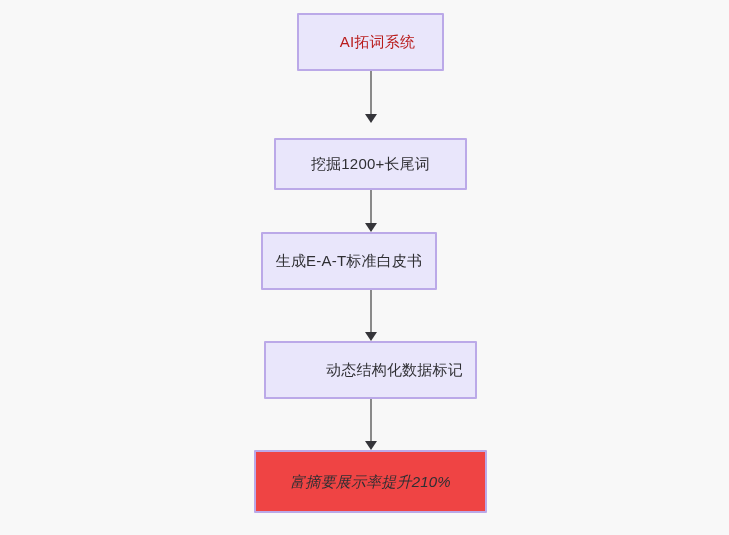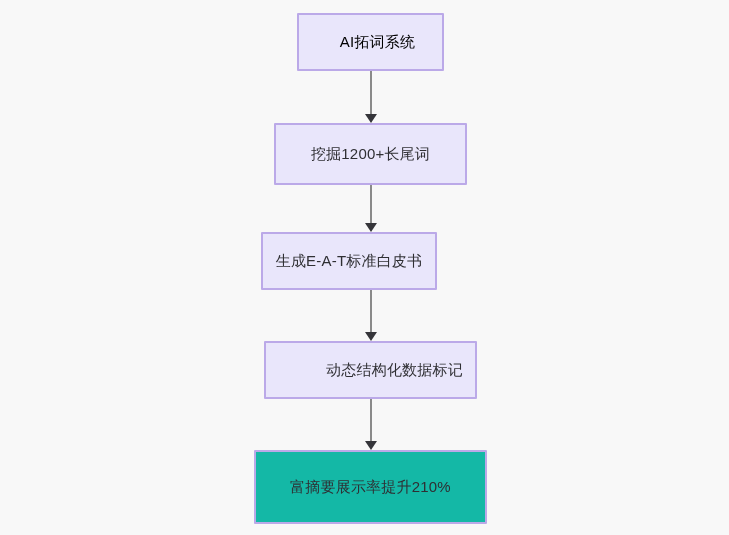--- a/index.html
+++ b/index.html
@@ -77,28 +77,28 @@
   <div class="edge" style="left: 365px; top: 290px; height: 51px;">
     <div class="edge-line" style="height: 43px; background: rgb(138, 138, 138);"></div>
     <div class="edge-arrow" style="top: 42px; border-top-color: rgb(53, 53, 58);"></div>
   </div>
   <div class="edge" style="left: 365px; top: 399px; height: 51px;">
     <div class="edge-line" style="height: 43px; background: rgb(138, 138, 138);"></div>
     <div class="edge-arrow" style="top: 42px; border-top-color: rgb(53, 53, 58);"></div>
   </div>
 
   <div class="node" style="left: 297px; top: 13px; width: 147px; height: 58px; background: rgb(233, 230, 251); border-color: rgb(187, 169, 232);">
-    <span class="node-label" style="color: #000000; margin-left: 14px;">AI拓词系统</span>
+    <span class="node-label" style="color: #b91c1c; margin-left: 14px;">AI拓词系统</span>
   </div>
-  <div class="node" style="left: 274px; top: 123px; width: 193px; height: 62px; background: rgb(233, 230, 251); border-color: rgb(187, 169, 232);">
+  <div class="node" style="left: 274px; top: 138px; width: 193px; height: 52px; background: rgb(233, 230, 251); border-color: rgb(187, 169, 232);">
     <span class="node-label" style="color: rgb(47, 47, 51);">挖掘1200+长尾词</span>
   </div>
   <div class="node" style="left: 261px; top: 232px; width: 176px; height: 58px; background: rgb(233, 230, 251); border-color: rgb(187, 169, 232);">
     <span class="node-label" style="color: rgb(47, 47, 51);">生成E-A-T标准白皮书</span>
   </div>
   <div class="node" style="left: 264px; top: 341px; width: 213px; height: 58px; background: rgb(233, 230, 251); border-color: rgb(187, 169, 232);">
     <span class="node-label" style="color: rgb(47, 47, 51); margin-left: 48px;">动态结构化数据标记</span>
   </div>
-  <div class="node" style="left: 254px; top: 450px; width: 233px; height: 74px; background: #14b8a6; border-color: rgb(187, 169, 232);">
+  <div class="node" style="left: 254px; top: 450px; width: 233px; height: 63px; background: #ef4444; border-color: rgb(187, 169, 232); font-style: italic;">
     <span class="node-label" style="color: rgb(47, 47, 51);">富摘要展示率提升210%</span>
   </div>
 
 </div>
 
 </body></html>

